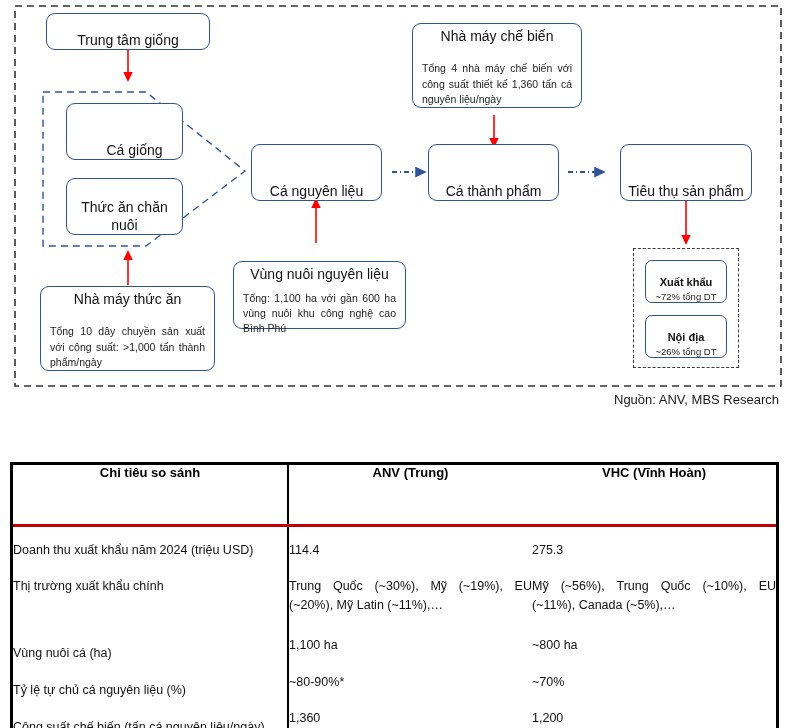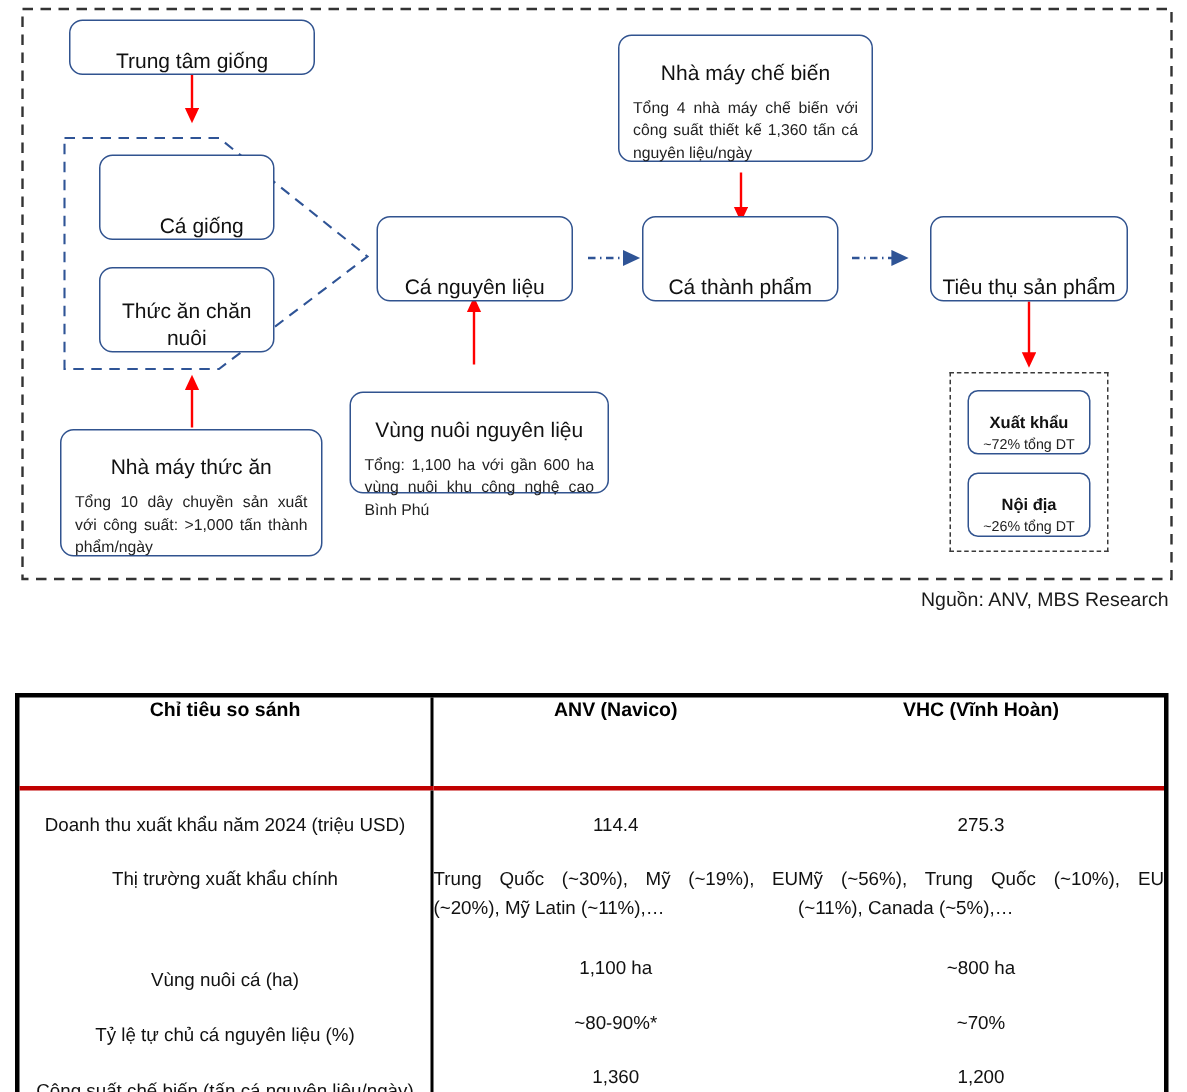--- a/index.html
+++ b/index.html
@@ -44,21 +44,21 @@
     justify-content: flex-end;
     text-align: center;
   }
   .node .ttl {
     font-size: 14px;
     line-height: 1.25;
     color: #111111;
   }
   .node.with-body {
     justify-content: space-between;
-    padding-top: 16px;
+    padding-top: 4px;
   }
   .node.with-body .ttl {
     font-size: 14px;
     margin-bottom: 7px;
   }
   .node .body {
     font-size: 10.5px;
     line-height: 1.45;
     text-align: justify;
     text-align-last: left;
@@ -135,21 +135,20 @@
     line-height: 1.5;
     padding: 0 8px;
     box-sizing: border-box;
   }
   .body-cell.c0 {
     border-right: 2.5px solid #000;
     padding-left: 10px;
   }
   .cell-inner {
     display: block;
-    text-align: center;
   }
   .cell-inner.wrapped {
     text-align: justify;
     text-align-last: left;
   }
 
   .col-label { width: 275px; }
 </style>
 </head>
 <body>
@@ -237,21 +236,21 @@
 <div id="cmp-table">
   <table>
     <colgroup>
       <col class="col-label">
       <col>
       <col>
     </colgroup>
     <thead>
       <tr>
         <th class="th-cell c0">Chỉ tiêu so sánh</th>
-        <th class="th-cell c1">ANV (Navico)</th>
+        <th class="th-cell c1">ANV (Trung)</th>
         <th class="th-cell c2">VHC (Vĩnh Hoàn)</th>
       </tr>
     </thead>
     <tbody>
       <tr>
         <td class="body-cell c0">
           <div style="height:14px"></div>
           <div class="cell-inner">Doanh thu xuất khẩu năm 2024 (triệu USD)</div>
           <div style="height:18px"></div>
           <div class="cell-inner">Thị trường xuất khẩu chính</div>

